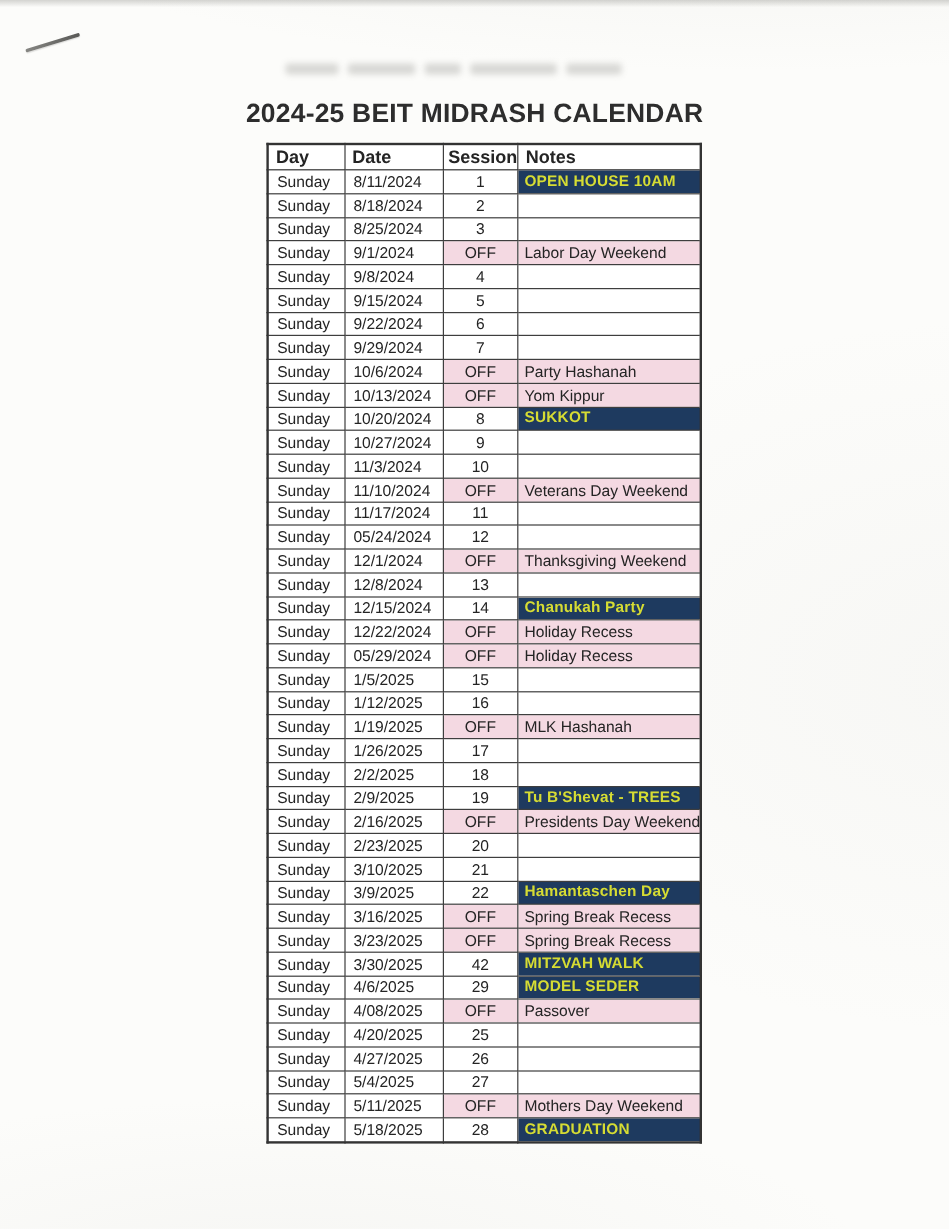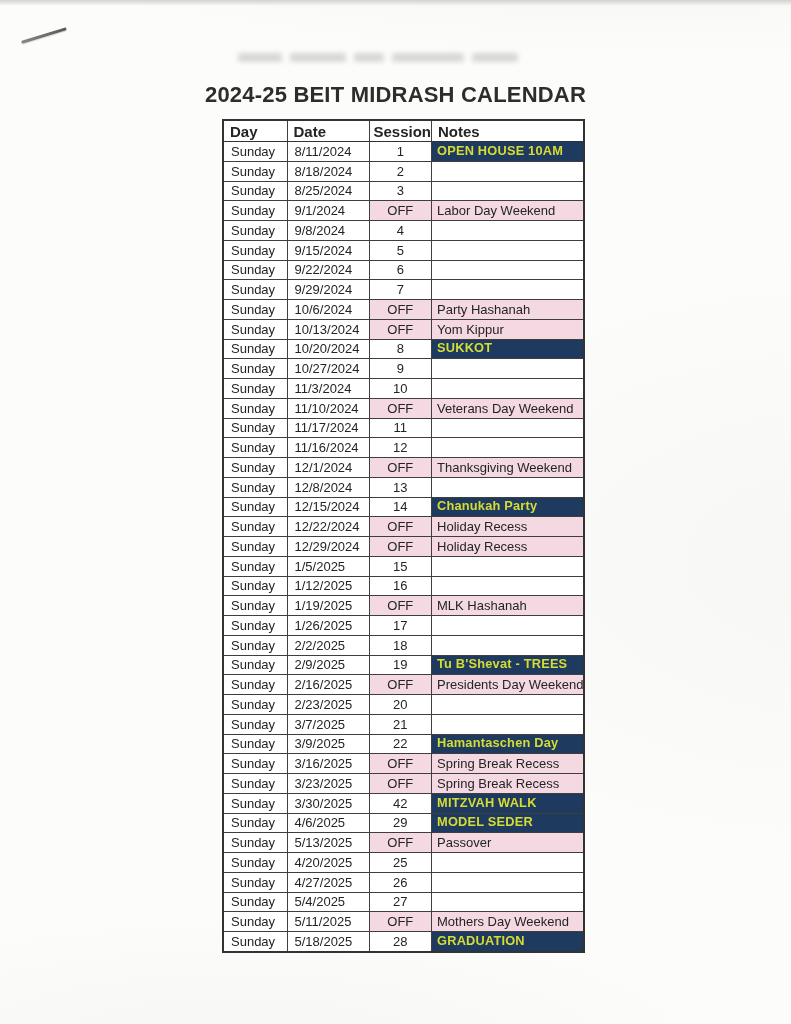--- a/index.html
+++ b/index.html
@@ -199,21 +199,21 @@
     <td class="c-notes off">Veterans Day Weekend</td>
   </tr>
       <tr>
     <td class="c-day">Sunday</td>
     <td class="c-date">11/17/2024</td>
     <td class="c-session">11</td>
     <td class="c-notes"></td>
   </tr>
       <tr>
     <td class="c-day">Sunday</td>
-    <td class="c-date">11/16/2024</td>
+    <td class="c-date">05/24/2024</td>
     <td class="c-session">12</td>
     <td class="c-notes"></td>
   </tr>
       <tr>
     <td class="c-day">Sunday</td>
     <td class="c-date">12/1/2024</td>
     <td class="c-session off">OFF</td>
     <td class="c-notes off">Thanksgiving Weekend</td>
   </tr>
       <tr>
@@ -229,21 +229,21 @@
     <td class="c-notes event">Chanukah Party</td>
   </tr>
       <tr>
     <td class="c-day">Sunday</td>
     <td class="c-date">12/22/2024</td>
     <td class="c-session off">OFF</td>
     <td class="c-notes off">Holiday Recess</td>
   </tr>
       <tr>
     <td class="c-day">Sunday</td>
-    <td class="c-date">12/29/2024</td>
+    <td class="c-date">05/29/2024</td>
     <td class="c-session off">OFF</td>
     <td class="c-notes off">Holiday Recess</td>
   </tr>
       <tr>
     <td class="c-day">Sunday</td>
     <td class="c-date">1/5/2025</td>
     <td class="c-session">15</td>
     <td class="c-notes"></td>
   </tr>
       <tr>
@@ -283,21 +283,21 @@
     <td class="c-notes off">Presidents Day Weekend</td>
   </tr>
       <tr>
     <td class="c-day">Sunday</td>
     <td class="c-date">2/23/2025</td>
     <td class="c-session">20</td>
     <td class="c-notes"></td>
   </tr>
       <tr>
     <td class="c-day">Sunday</td>
-    <td class="c-date">3/7/2025</td>
+    <td class="c-date">3/10/2025</td>
     <td class="c-session">21</td>
     <td class="c-notes"></td>
   </tr>
       <tr>
     <td class="c-day">Sunday</td>
     <td class="c-date">3/9/2025</td>
     <td class="c-session">22</td>
     <td class="c-notes event">Hamantaschen Day</td>
   </tr>
       <tr>
@@ -319,21 +319,21 @@
     <td class="c-notes event">MITZVAH WALK</td>
   </tr>
       <tr>
     <td class="c-day">Sunday</td>
     <td class="c-date">4/6/2025</td>
     <td class="c-session">29</td>
     <td class="c-notes event">MODEL SEDER</td>
   </tr>
       <tr>
     <td class="c-day">Sunday</td>
-    <td class="c-date">5/13/2025</td>
+    <td class="c-date">4/08/2025</td>
     <td class="c-session off">OFF</td>
     <td class="c-notes off">Passover</td>
   </tr>
       <tr>
     <td class="c-day">Sunday</td>
     <td class="c-date">4/20/2025</td>
     <td class="c-session">25</td>
     <td class="c-notes"></td>
   </tr>
       <tr>

